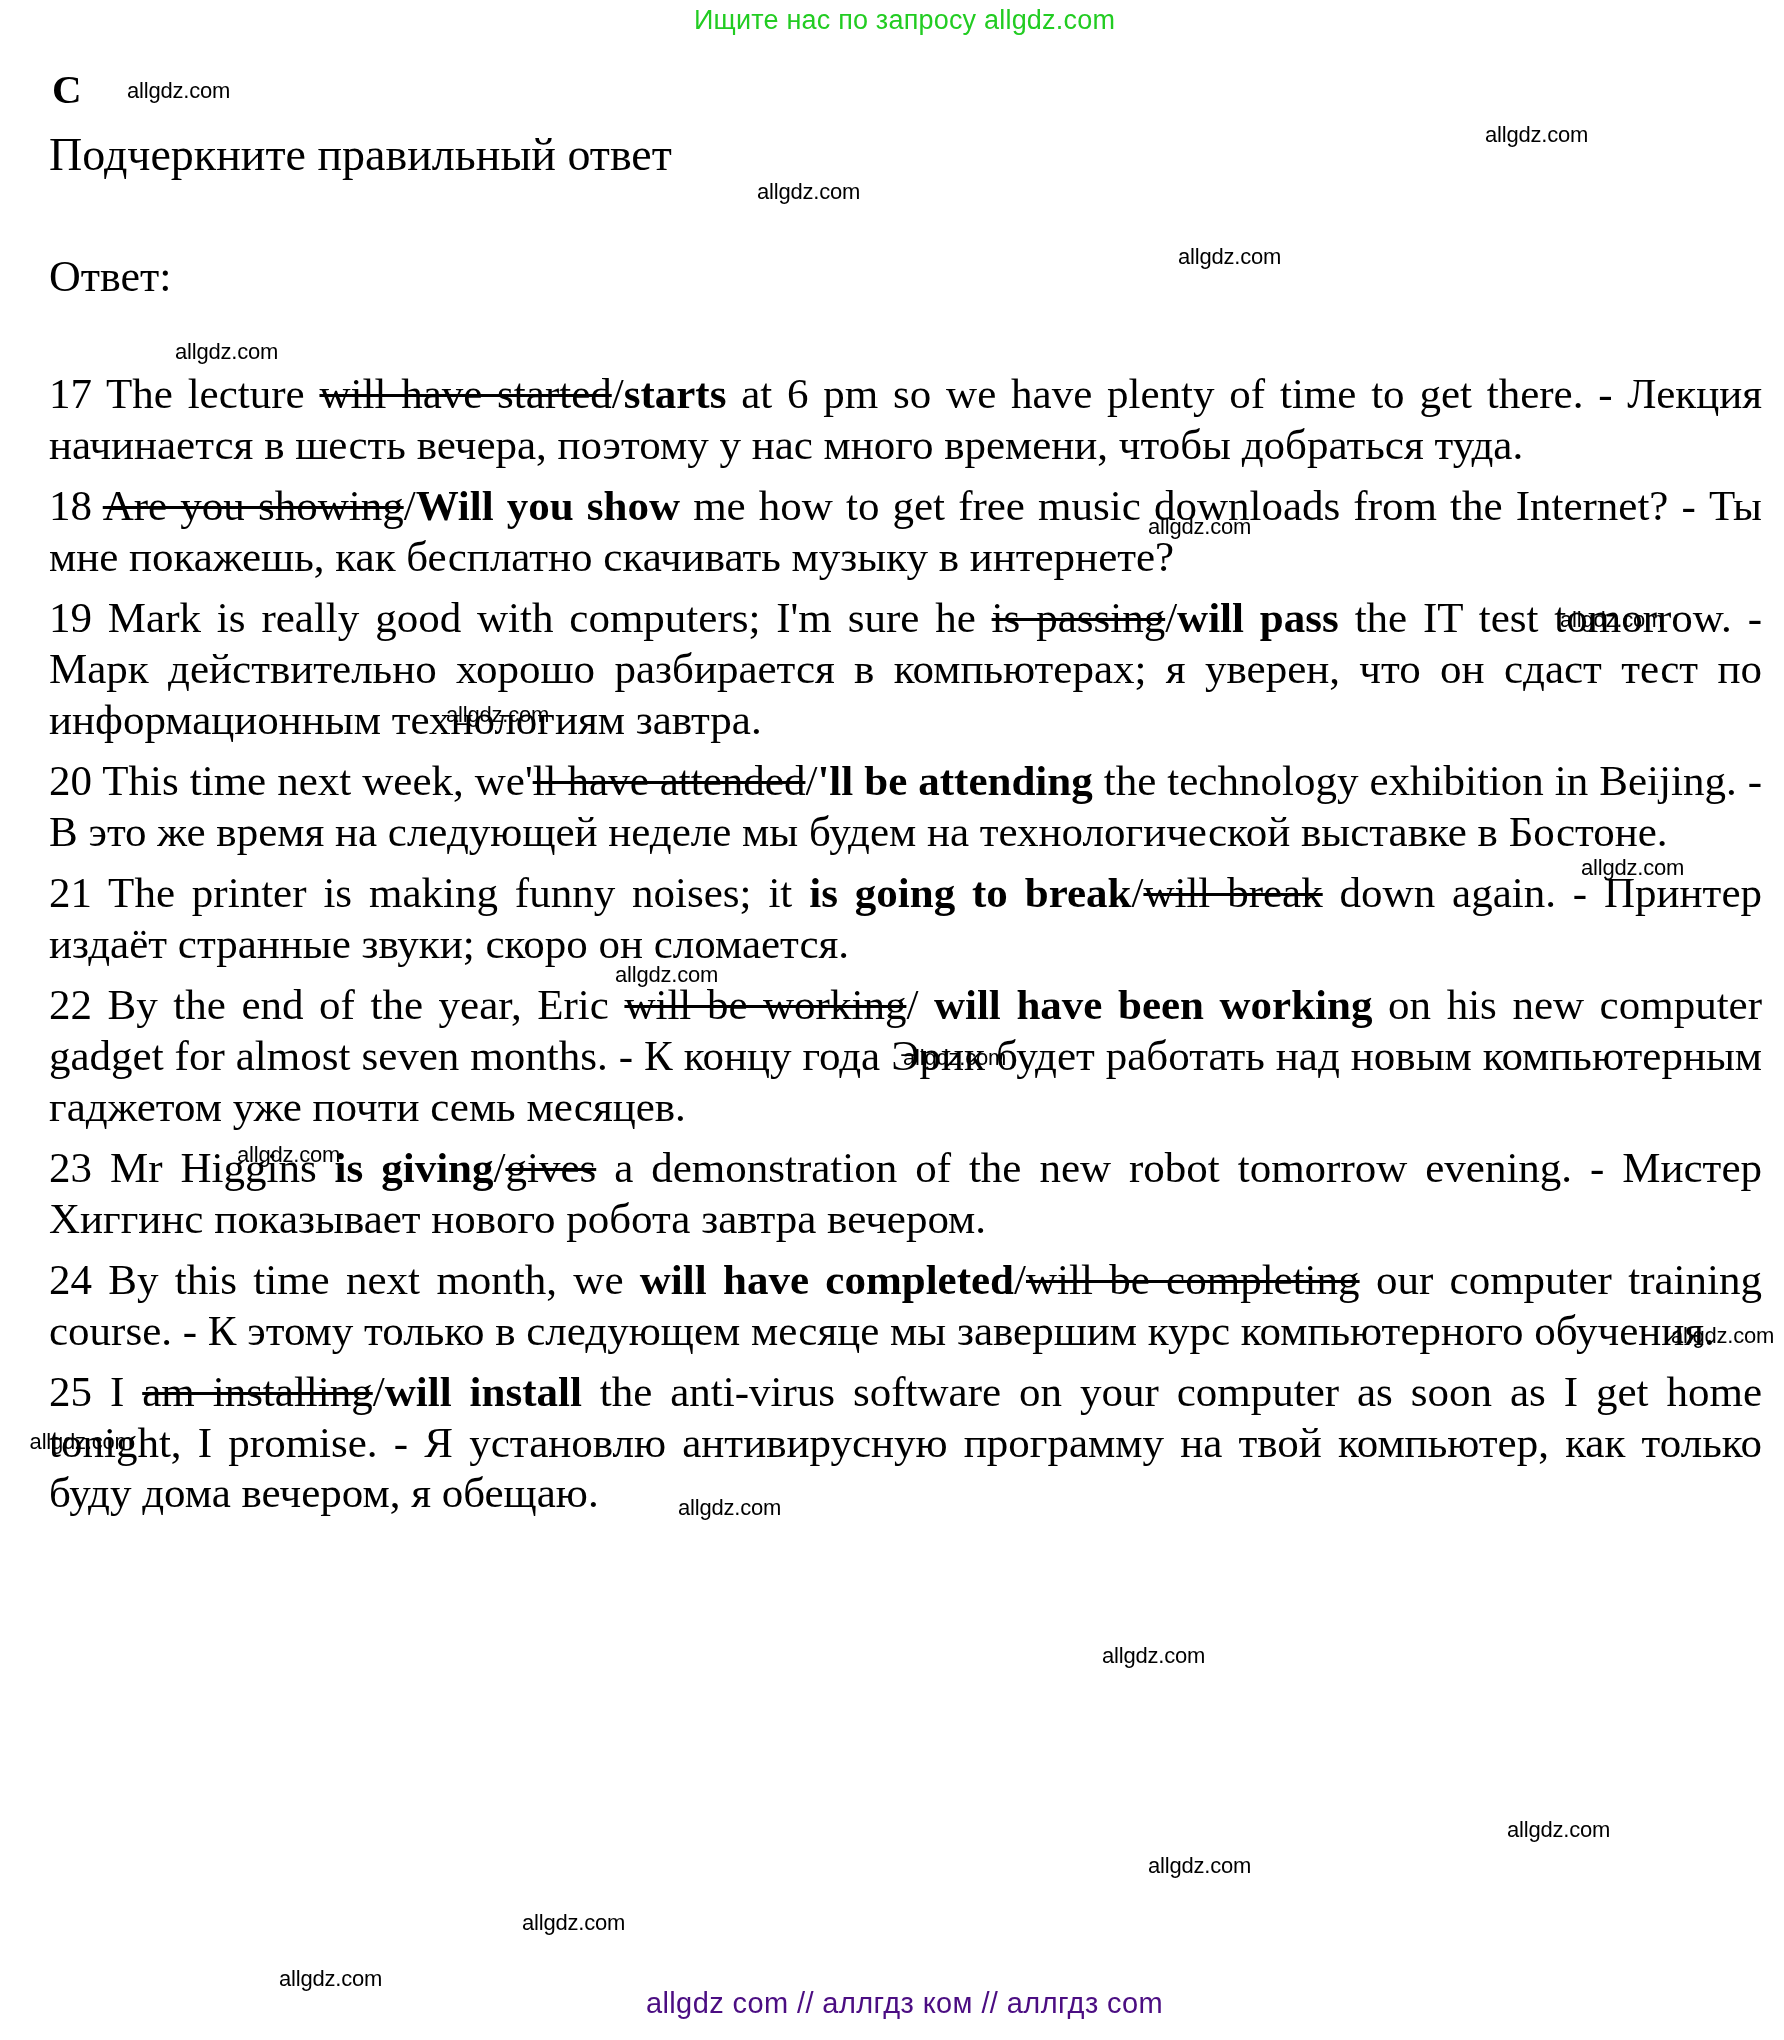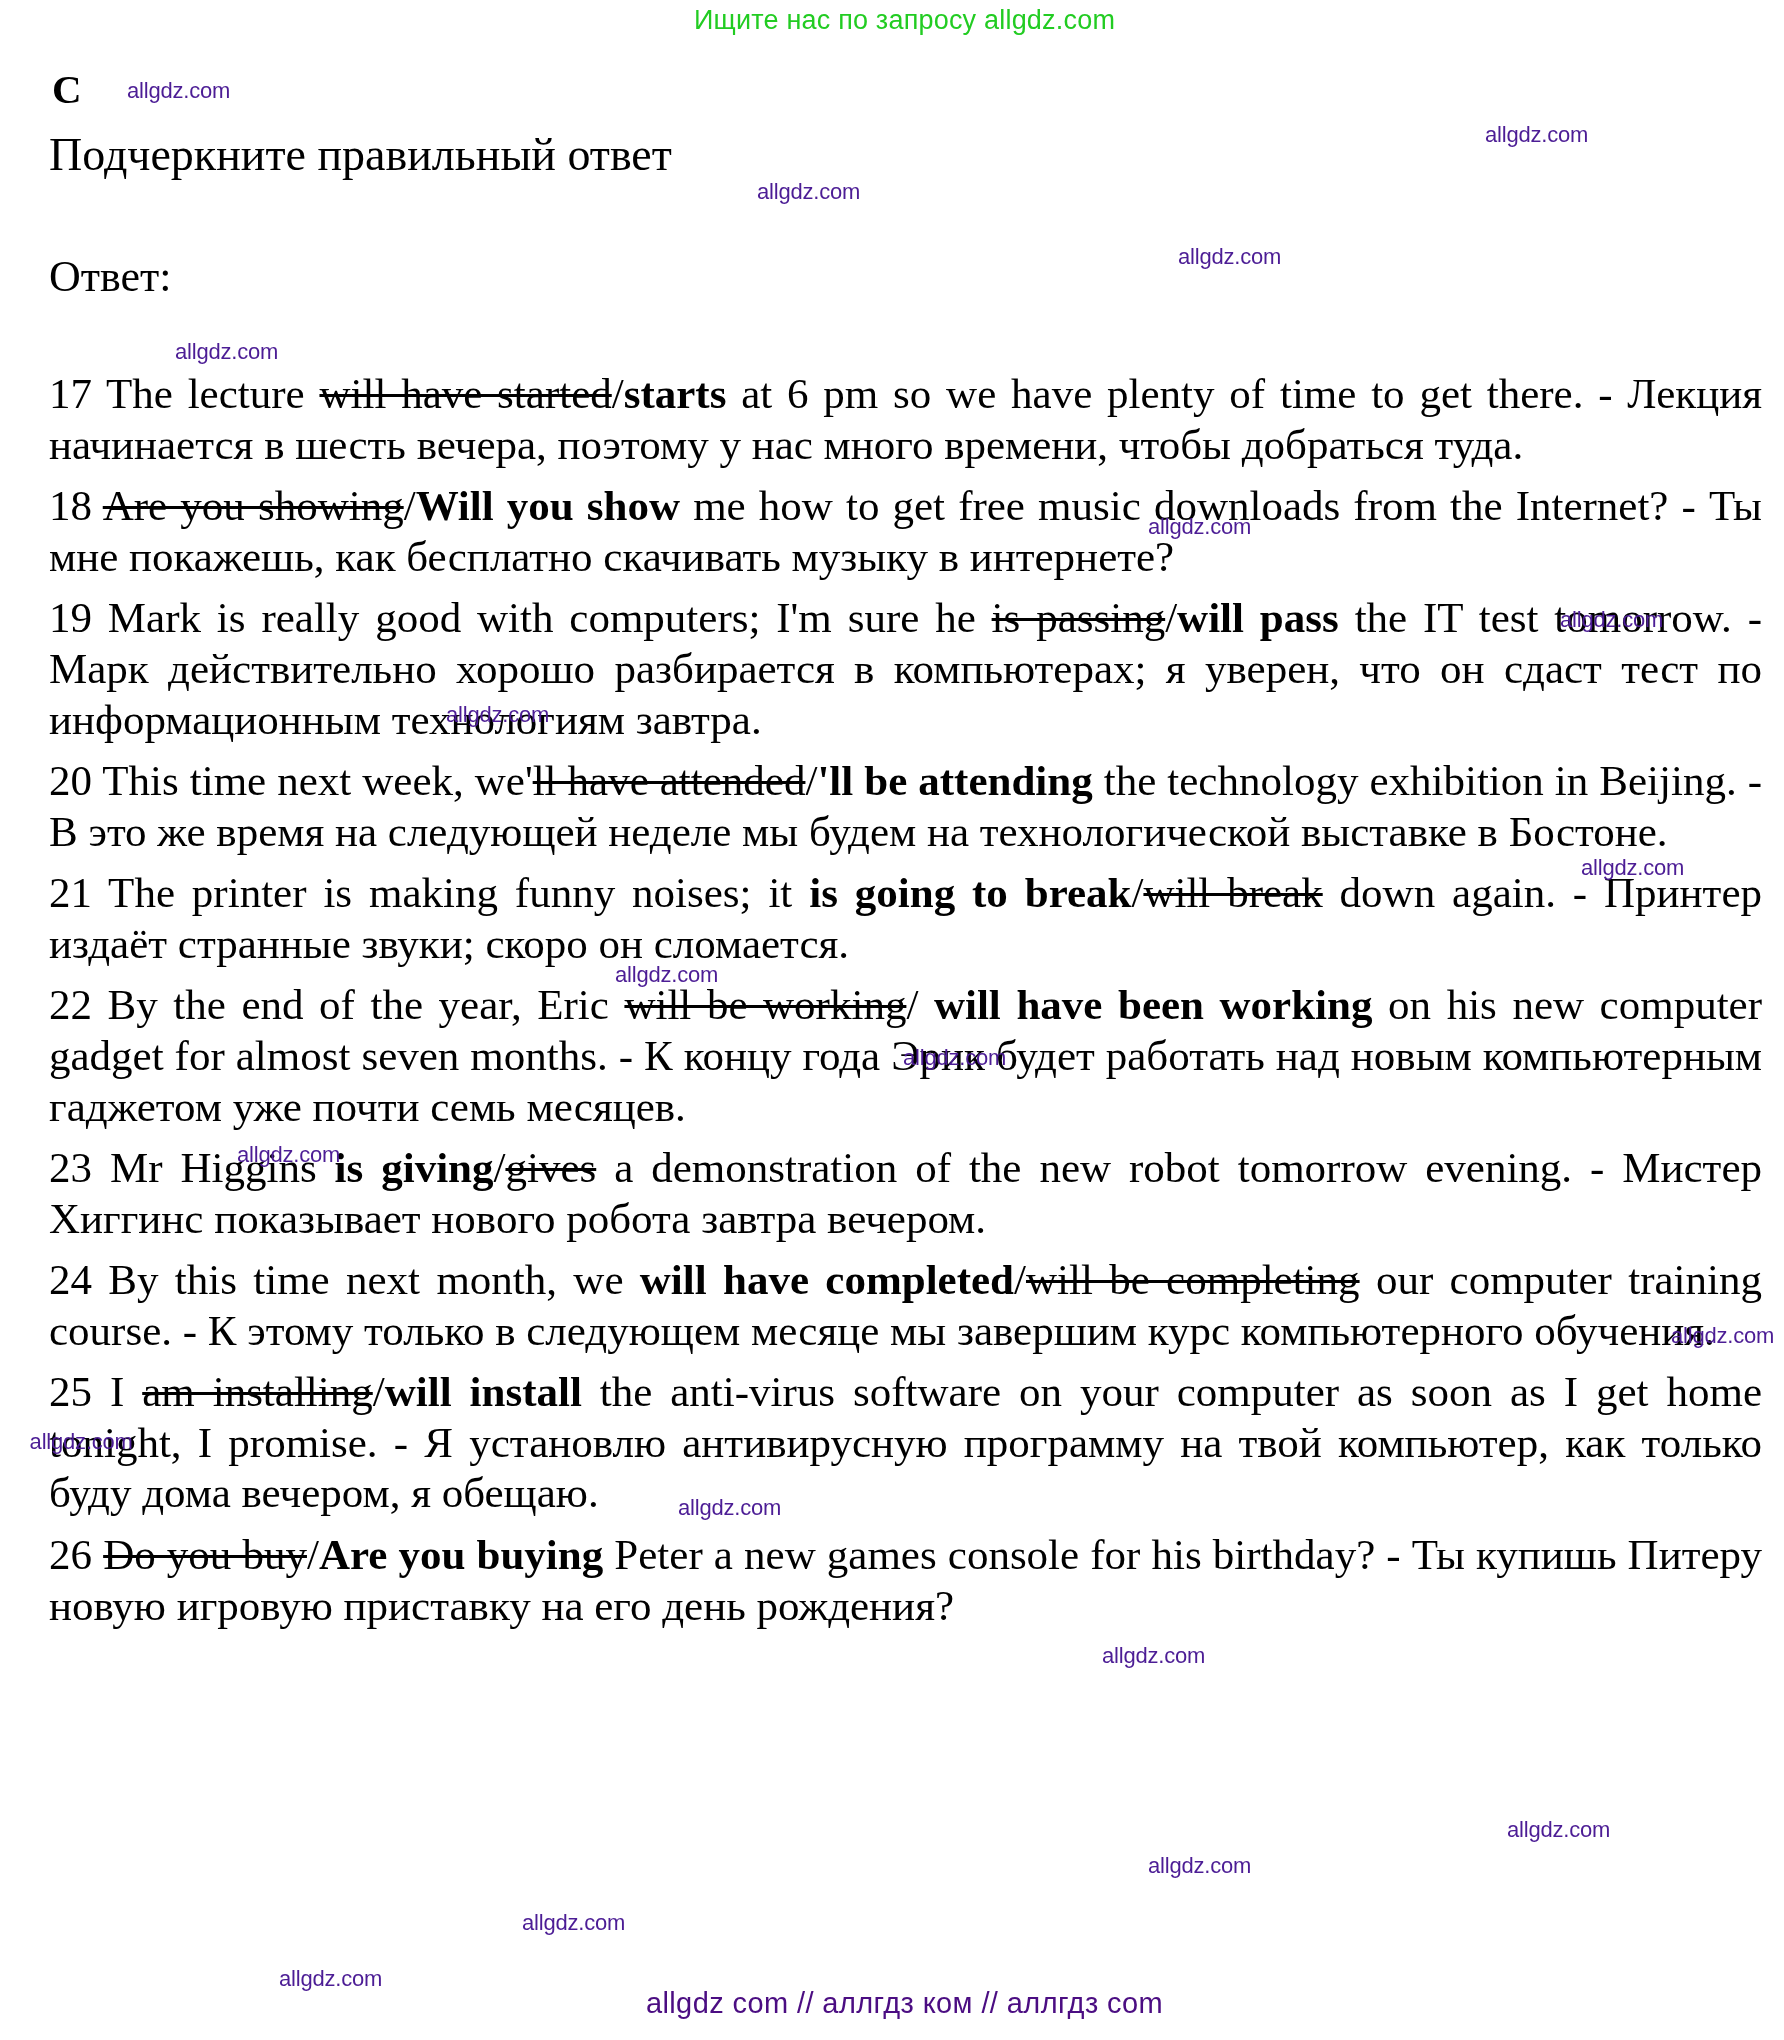--- a/index.html
+++ b/index.html
@@ -92,21 +92,21 @@
   }
   .correct {
     font-weight: bold;
   }
 
   
   .wm {
     position: absolute;
     font-family: "Liberation Sans", sans-serif;
     font-size: 22px;
-    color: #4c1d95;
+    color: #000000;
     white-space: nowrap;
     pointer-events: none;
     letter-spacing: -0.2px;
   }
 
   
   #footer-links {
     position: absolute;
     left: 0;
     top: 1987px;
@@ -134,21 +134,20 @@
   <div id="answer-list">
       <div class="answer-item"><span>17 The lecture </span><span class="strike">will have started</span><span>/</span><span class="correct">starts</span><span> at 6 pm so we have plenty of time to get there. - Лекция начинается в шесть вечера, поэтому у нас много времени, чтобы добраться туда.</span></div>
       <div class="answer-item"><span>18 </span><span class="strike">Are you showing</span><span>/</span><span class="correct">Will you show</span><span> me how to get free music downloads from the Internet? - Ты мне покажешь, как бесплатно скачивать музыку в интернете?</span></div>
       <div class="answer-item"><span>19 Mark is really good with computers; I'm sure he </span><span class="strike">is passing</span><span>/</span><span class="correct">will pass</span><span> the IT test tomorrow. - Марк действительно хорошо разбирается в компьютерах; я уверен, что он сдаст тест по информационным технологиям завтра.</span></div>
       <div class="answer-item"><span>20 This time next week, we'</span><span class="strike">ll have attended</span><span>/</span><span class="correct">'ll be attending</span><span> the technology exhibition in Beijing. - В это же время на следующей неделе мы будем на технологической выставке в Бостоне.</span></div>
       <div class="answer-item"><span>21 The printer is making funny noises; it </span><span class="correct">is going to break</span><span>/</span><span class="strike">will break</span><span> down again. - Принтер издаёт странные звуки; скоро он сломается.</span></div>
       <div class="answer-item"><span>22 By the end of the year, Eric </span><span class="strike">will be working</span><span>/ </span><span class="correct">will have been working</span><span> on his new computer gadget for almost seven months. - К концу года Эрик будет работать над новым компьютерным гаджетом уже почти семь месяцев.</span></div>
       <div class="answer-item"><span>23 Mr Higgins </span><span class="correct">is giving</span><span>/</span><span class="strike">gives</span><span> a demonstration of the new robot tomorrow evening. - Мистер Хиггинс показывает нового робота завтра вечером.</span></div>
       <div class="answer-item"><span>24 By this time next month, we </span><span class="correct">will have completed</span><span>/</span><span class="strike">will be completing</span><span> our computer training course. - К этому только в следующем месяце мы завершим курс компьютерного обучения.</span></div>
       <div class="answer-item"><span>25 I </span><span class="strike">am installing</span><span>/</span><span class="correct">will install</span><span> the anti-virus software on your computer as soon as I get home tonight, I promise. - Я установлю антивирусную программу на твой компьютер, как только буду дома вечером, я обещаю.</span></div>
-      <div class="answer-item"><span>26 </span><span class="strike">Do you buy</span><span>/</span><span class="correct">Are you buying</span><span> Peter a new games console for his birthday? - Ты купишь Питеру новую игровую приставку на его день рождения?</span></div>
     </div>
 
   <div id="watermark-layer">
       <div class="wm" style="left: 115px; top: 78px;">allgdz.com</div>
       <div class="wm" style="left: 1473px; top: 122px;">allgdz.com</div>
       <div class="wm" style="left: 745px; top: 179px;">allgdz.com</div>
       <div class="wm" style="left: 1166px; top: 244px;">allgdz.com</div>
       <div class="wm" style="left: 163px; top: 339px;">allgdz.com</div>
       <div class="wm" style="left: 1136px; top: 514px;">allgdz.com</div>
       <div class="wm" style="left: 1548px; top: 607px;">allgdz.com</div>

